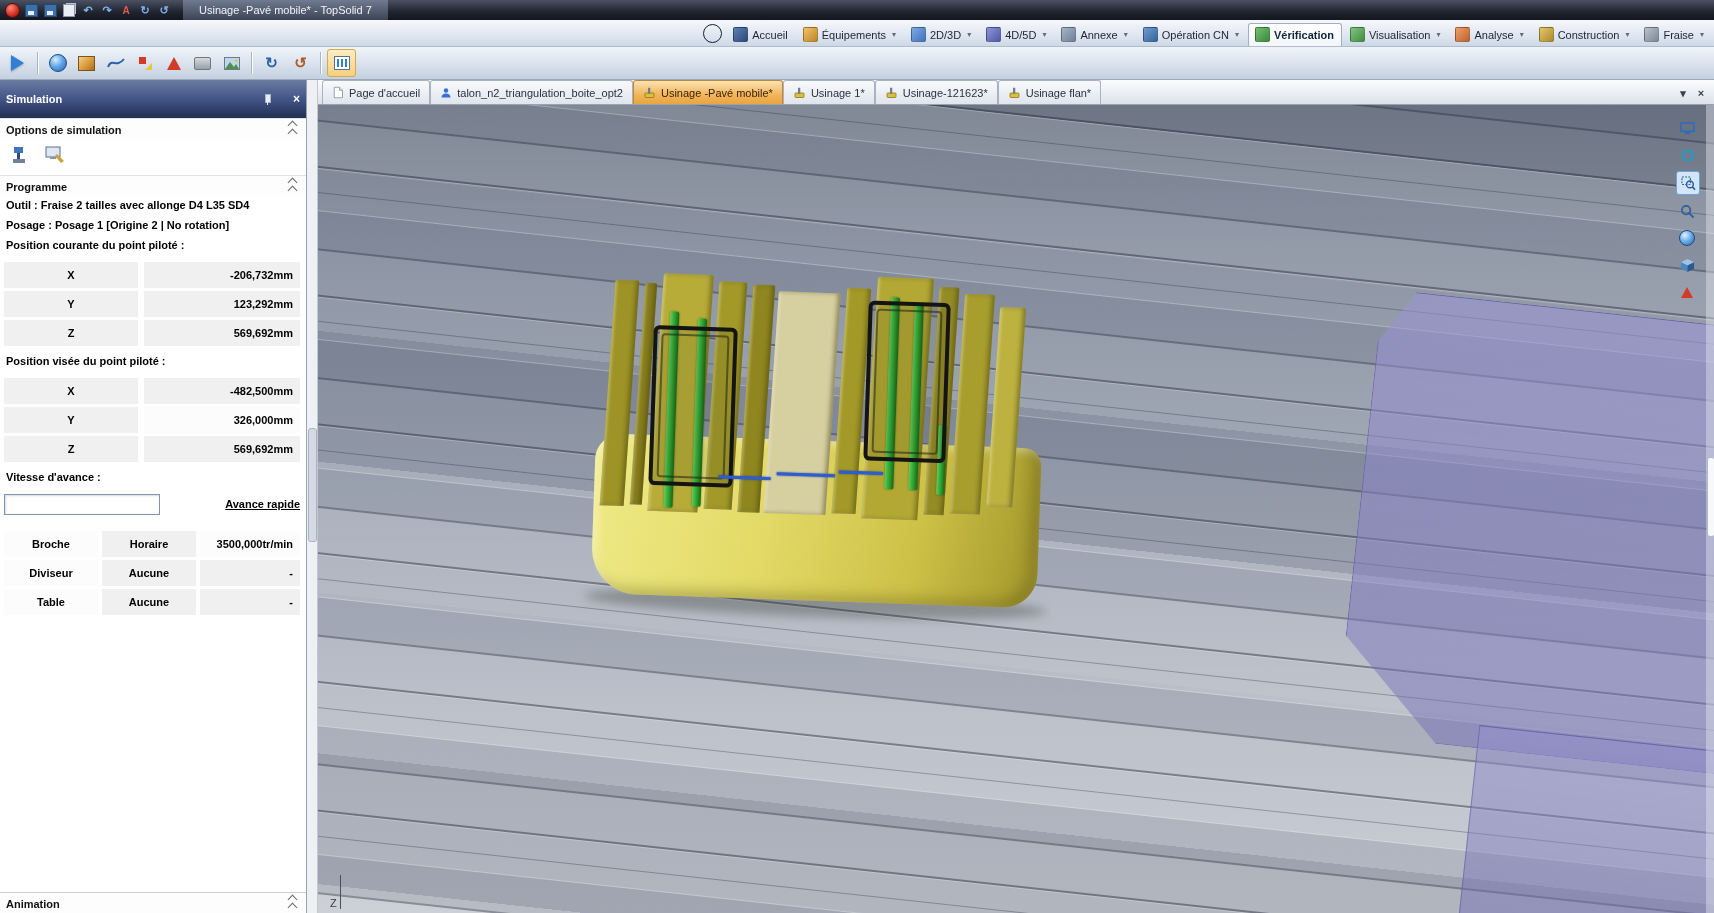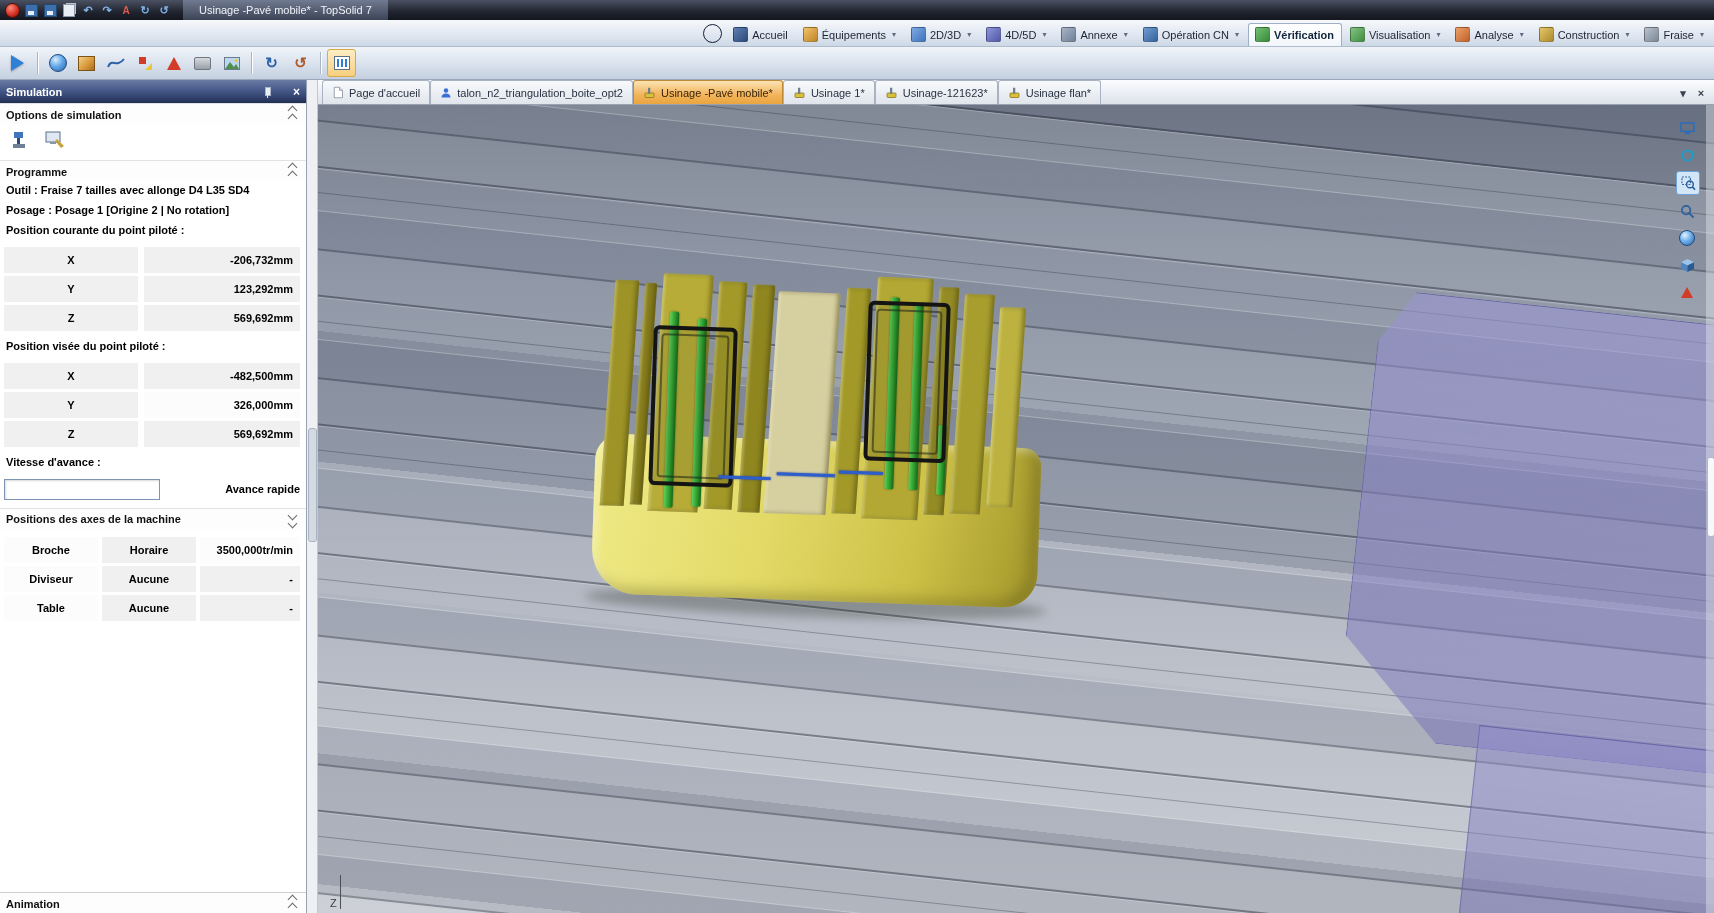--- a/index.html
+++ b/index.html
@@ -47,21 +47,21 @@
   .ic-gray{width:15px;height:11px;border-radius:2px;background:linear-gradient(#d6d9de,#9aa0a8);border:1px solid #70767e;}
   .cone{width:0;height:0;border-left:7px solid transparent;border-right:7px solid transparent;border-bottom:13px solid #d23b28;}
   .cone.small{border-left-width:6px;border-right-width:6px;border-bottom-width:11px;}
 
   
   .main{flex:1;display:flex;min-height:0;}
 
   
   .panel{width:306px;flex:0 0 auto;background:#ffffff;border-right:1px solid #98a2b0;
     display:flex;flex-direction:column;font-size:11px;}
-  .panel-head{height:23px;background:linear-gradient(#6a7ca3,#46598a 45%,#222f55);
+  .panel-head{height:38px;background:linear-gradient(#6a7ca3,#46598a 45%,#222f55);
     color:#fff;font-weight:bold;display:flex;align-items:center;padding:0 6px;gap:20px;}
   .panel-head .sp{flex:1;}
   .pin{width:12px;height:12px;position:relative;}
   .pin::before{content:"";position:absolute;left:4px;top:1px;width:4px;height:7px;background:#e8ecf4;border:1px solid #aab4c8;}
   .pin::after{content:"";position:absolute;left:6px;top:8px;width:1px;height:4px;background:#e8ecf4;}
   .pclose{color:#fff;font-size:12px;font-weight:bold;line-height:1;}
   .sect{display:flex;align-items:center;padding:3px 8px 2px 6px;font-weight:bold;color:#111;
     border-top:1px solid #e2e2e2;background:#fdfdfd;}
   .sect .sp{flex:1;}
   .dchev{display:flex;flex-direction:column;gap:1px;margin-right:2px;}
@@ -69,21 +69,21 @@
   .dchev.up i{transform:rotate(45deg);}
   .dchev.down i{transform:rotate(225deg);}
   .opt-icons{display:flex;gap:8px;padding:4px 8px 8px;}
   .opt-ic{width:26px;height:24px;display:flex;align-items:center;justify-content:center;border-radius:3px;}
   .ptext{padding:2px 6px;font-weight:bold;color:#000;line-height:1.45;white-space:nowrap;}
   .ptable{display:grid;grid-template-columns:134px 156px;gap:3px 6px;padding:6px 4px 6px 4px;}
   .pcell{height:26px;background:#f0f0f0;display:flex;align-items:center;font-weight:bold;color:#000;}
   .pcell.lab{justify-content:center;}
   .pcell.val{justify-content:flex-end;padding-right:7px;}
   .pcell.white{background:#fcfcfc;}
-  .speed-row{display:flex;align-items:center;padding:6px 6px 8px 4px;gap:8px;}
+  .speed-row{display:flex;align-items:center;padding:6px 6px 8px 4px;gap:8px;text-decoration:underline;}
   .speed-input{width:146px;height:19px;border:1px solid #7e96b4;background:#fff;box-shadow:inset 1px 1px 2px rgba(0,0,0,.15);
     font-size:11px;padding:0 4px;}
   .speed-label{flex:1;text-align:right;font-weight:bold;}
   .rtable{display:grid;grid-template-columns:94px 94px 100px;gap:3px 4px;padding:8px 4px 4px;}
   .rtable .pcell{height:26px;}
   .panel-fill{flex:1;}
   .anim-sect{border-top:1px solid #cfcfcf;}
 
   
   .scroll-strip{width:10px;flex:0 0 auto;background:#eef0f3;border-right:1px solid #c2c8d0;position:relative;}
@@ -338,21 +338,21 @@
 
       <div class="sect">
         <span>Programme</span>
         <span class="sp"></span>
         <span class="dchev up">
             <i></i>
             <i></i>
           </span>
       </div>
 
-      <div class="ptext">Outil : Fraise 7 tailles avec allonge D4 L35 SD4</div>
+      <div class="ptext">Outil : Fraise 2 tailles avec allonge D4 L35 SD4</div>
       <div class="ptext">Posage : Posage 1 [Origine 2 | No rotation]</div>
       <div class="ptext">Position courante du point piloté :</div>
 
       <div class="ptable">
         <div class="pcell lab">X</div>
         <div class="pcell val">-206,732mm</div>
         <div class="pcell lab">Y</div>
         <div class="pcell val">123,292mm</div>
         <div class="pcell lab">Z</div>
         <div class="pcell val">569,692mm</div>
@@ -368,28 +368,20 @@
         <div class="pcell lab">Z</div>
         <div class="pcell val">569,692mm</div>
       </div>
 
       <div class="ptext">Vitesse d'avance :</div>
       <div class="speed-row">
         <input class="speed-input" value="" style="">
         <div class="speed-label">Avance rapide</div>
       </div>
 
-      <div class="sect">
-        <span>Positions des axes de la machine</span>
-        <span class="sp"></span>
-        <span class="dchev down">
-            <i></i>
-            <i></i>
-          </span>
-      </div>
 
 
       <div class="rtable">
         <div class="pcell lab white">Broche</div>
         <div class="pcell lab">Horaire</div>
         <div class="pcell val white">3500,000tr/min</div>
         <div class="pcell lab white">Diviseur</div>
         <div class="pcell lab">Aucune</div>
         <div class="pcell val">-</div>
         <div class="pcell lab white">Table</div>

